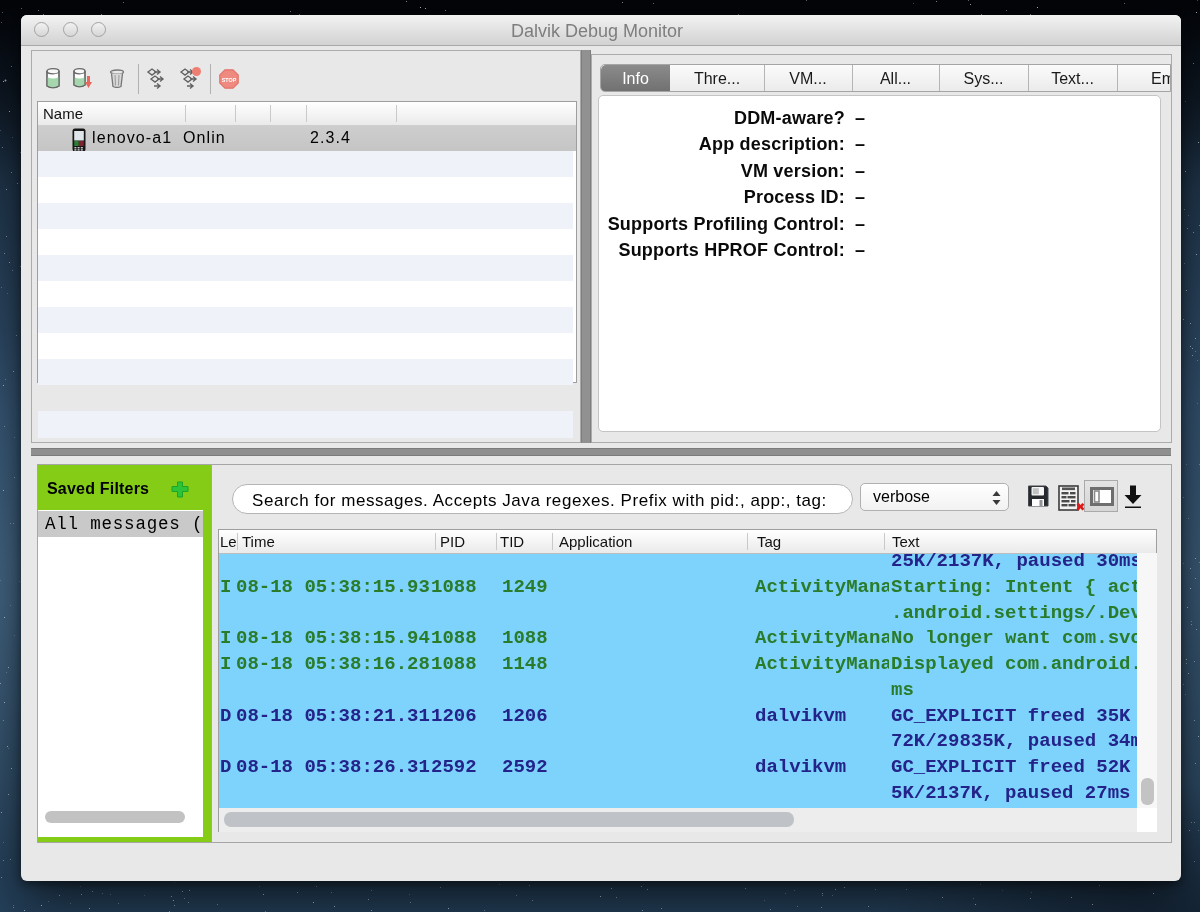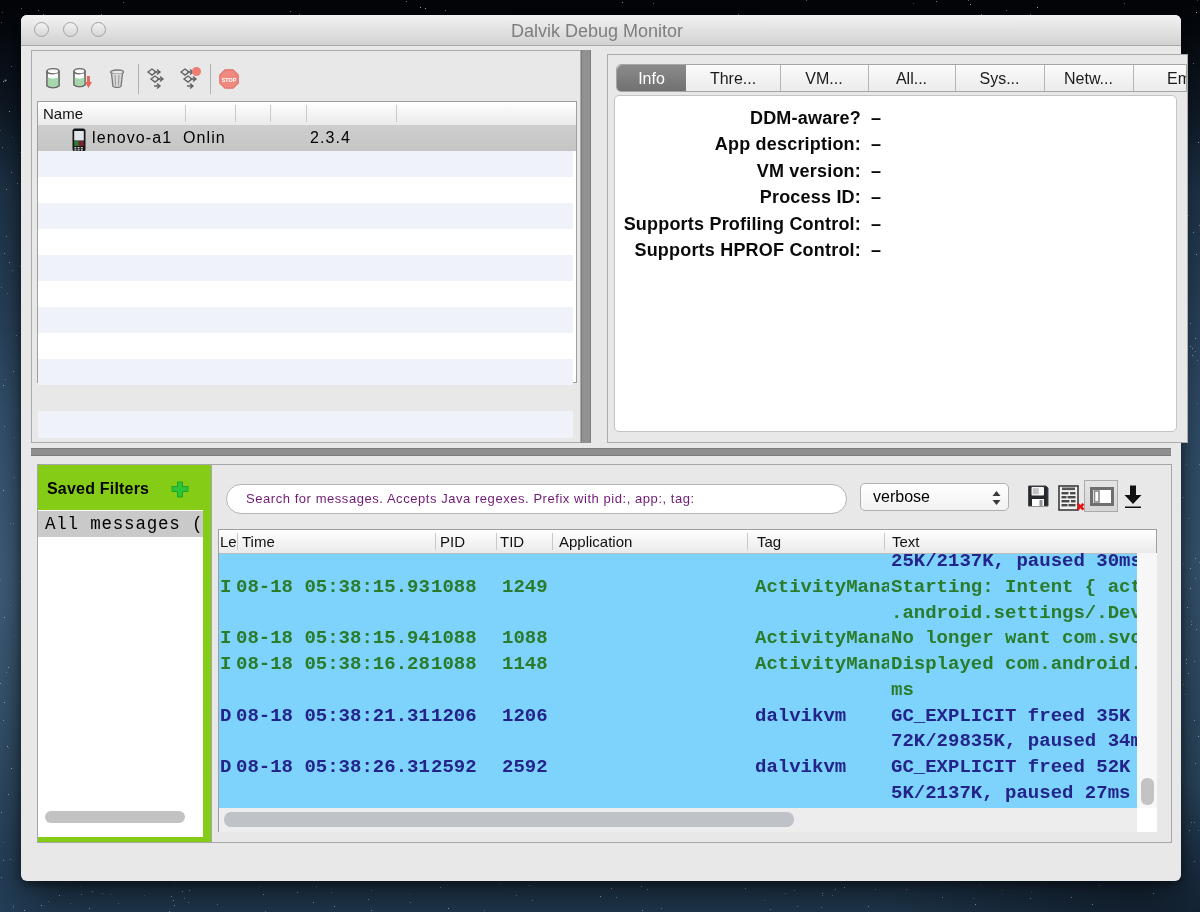--- a/index.html
+++ b/index.html
@@ -31,43 +31,43 @@
   background:linear-gradient(180deg,#ffffff,#eaeaea);border-bottom:1px solid #c0c0c0;}
 .dhdiv{position:absolute;top:3px;width:1px;height:17px;background:#c9c9c9;}
 #devhead .lbl{position:absolute;left:5px;top:3px;font-size:15px;color:#111;}
 .drow{position:absolute;left:0;width:535px;height:26px;}
 #selrow{position:absolute;left:0;top:23px;width:538px;height:26px;background:linear-gradient(180deg,#cecece,#c5c5c5);}
 #selrow .t{position:absolute;top:4px;font-size:16px;letter-spacing:1.1px;color:#000;}
 
 #vsash{position:absolute;left:560px;top:35px;width:10px;height:393px;background:#919191;border-left:1px solid #7e7e7e;border-right:1px solid #7e7e7e;box-sizing:border-box;}
 #hsash{position:absolute;left:10px;top:433px;width:1140px;height:8px;background:#8f8f8f;border-top:1px solid #7b7b7b;border-bottom:1px solid #7b7b7b;box-sizing:border-box;}
 
-#rightcomp{position:absolute;left:586px;top:39px;width:581px;height:389px;
+#rightcomp{position:absolute;left:570px;top:39px;width:581px;height:389px;
   background:#e8e8e8;border:1px solid #ababab;box-sizing:border-box;}
 #tabstrip{position:absolute;left:8px;top:9px;width:571px;height:28px;border-radius:5px 0 0 5px;
   background:linear-gradient(180deg,#fbfbfb,#ebebeb);border:1px solid #a5a5a5;box-sizing:border-box;overflow:hidden;}
 .tabdiv{position:absolute;top:0;width:1px;height:28px;background:#b5b5b5;}
 .tabt{position:absolute;top:5px;font-size:16px;color:#1a1a1a;text-align:center;}
 #tabinfo{position:absolute;left:0;top:0;width:69px;height:28px;background:linear-gradient(180deg,#8b8b8b,#6f6f6f);
   border-radius:5px 0 0 5px;color:#fff;font-size:16px;text-align:center;line-height:27px;}
 #infobox{position:absolute;left:6px;top:40px;width:563px;height:337px;background:#fff;
   border:1px solid #c4c4c4;border-radius:5px;box-sizing:border-box;}
 .irow{position:absolute;left:0;width:246px;text-align:right;font-size:18px;font-weight:bold;letter-spacing:0.2px;color:#0a0a0a;}
 .idash{position:absolute;left:256px;font-size:18px;font-weight:bold;color:#0a0a0a;}
 
 #filterbox{position:absolute;left:16px;top:449px;width:175px;height:379px;
   background:#84cc16;border:1px solid #a6a6a6;box-sizing:border-box;}
 #filterlist{position:absolute;left:0px;top:45px;width:165px;height:327px;background:#fff;}
 #selfilter{position:absolute;left:0;top:1px;width:165px;height:26px;background:#c9c9c9;font-size:17.5px;letter-spacing:0.8px;color:#000;white-space:nowrap;overflow:hidden;}
 #fscroll{position:absolute;left:7px;top:301px;width:140px;height:12px;border-radius:6px;background:#c2c2c2;}
 
 #logbox{position:absolute;left:190px;top:449px;width:961px;height:379px;
   background:#e8e8e8;border:1px solid #a6a6a6;box-sizing:border-box;}
-#search{position:absolute;left:14px;top:19px;width:621px;height:30px;border-radius:15px;
-  background:#fff;border:1px solid #b5b5b5;box-sizing:border-box;font-size:13px;letter-spacing:0.55px;color:#701a75;}
+#search{position:absolute;left:20px;top:19px;width:621px;height:30px;border-radius:15px;
+  background:#fff;border:1px solid #b5b5b5;box-sizing:border-box;font-size:17px;letter-spacing:0.55px;color:#000000;}
 #combo{position:absolute;left:648px;top:18px;width:149px;height:28px;border-radius:5px;
   background:linear-gradient(180deg,#ffffff,#f2f2f2);border:1px solid #b0b0b0;box-sizing:border-box;font-size:16px;color:#000;}
 #logtable{position:absolute;left:6px;top:64px;width:939px;height:303px;background:#7dd3fc;border:1px solid #9e9e9e;box-sizing:border-box;}
 #loghead{position:absolute;left:0;top:0;width:937px;height:23px;
   background:linear-gradient(180deg,#ffffff,#eaeaea);border-bottom:1px solid #bdbdbd;}
 #loghead .lbl{position:absolute;top:3px;font-size:15px;color:#111;}
 .lhdiv{position:absolute;top:3px;width:1px;height:17px;background:#c9c9c9;}
 #logwhite{position:absolute;left:0;top:23px;width:918px;height:255px;overflow:hidden;
   font-family:"Liberation Mono",monospace;font-size:19px;font-weight:bold;}
 .ll{position:absolute;white-space:pre;}
@@ -187,21 +187,21 @@
         <div id="tabinfo">Info</div>
         <div class="tabdiv" style="left:163px;"></div>
         <div class="tabdiv" style="left:251px;"></div>
         <div class="tabdiv" style="left:338px;"></div>
         <div class="tabdiv" style="left:427px;"></div>
         <div class="tabdiv" style="left:516px;"></div>
         <div class="tabt" style="left:69px;width:94px;">Thre...</div>
         <div class="tabt" style="left:163px;width:88px;">VM...</div>
         <div class="tabt" style="left:251px;width:87px;">All...</div>
         <div class="tabt" style="left:338px;width:89px;">Sys...</div>
-        <div class="tabt" style="left:427px;width:89px;">Netw...</div>
+        <div class="tabt" style="left:427px;width:89px;">Text...</div>
         <div class="tabt" style="left:550px;width:40px;text-align:left;">Em</div>
       </div>
       <div id="infobox">
         <div class="irow" style="top:12px;">DDM-aware?</div>
         <div class="irow" style="top:65px;">VM version:</div>
         <div class="irow" style="top:38px;">App description:</div>
         <div class="irow" style="top:91px;">Process ID:</div>
         <div class="irow" style="top:118px;">Supports Profiling Control:</div>
         <div class="irow" style="top:144px;">Supports HPROF Control:</div>
         <div class="idash" style="top:12px;">–</div>

